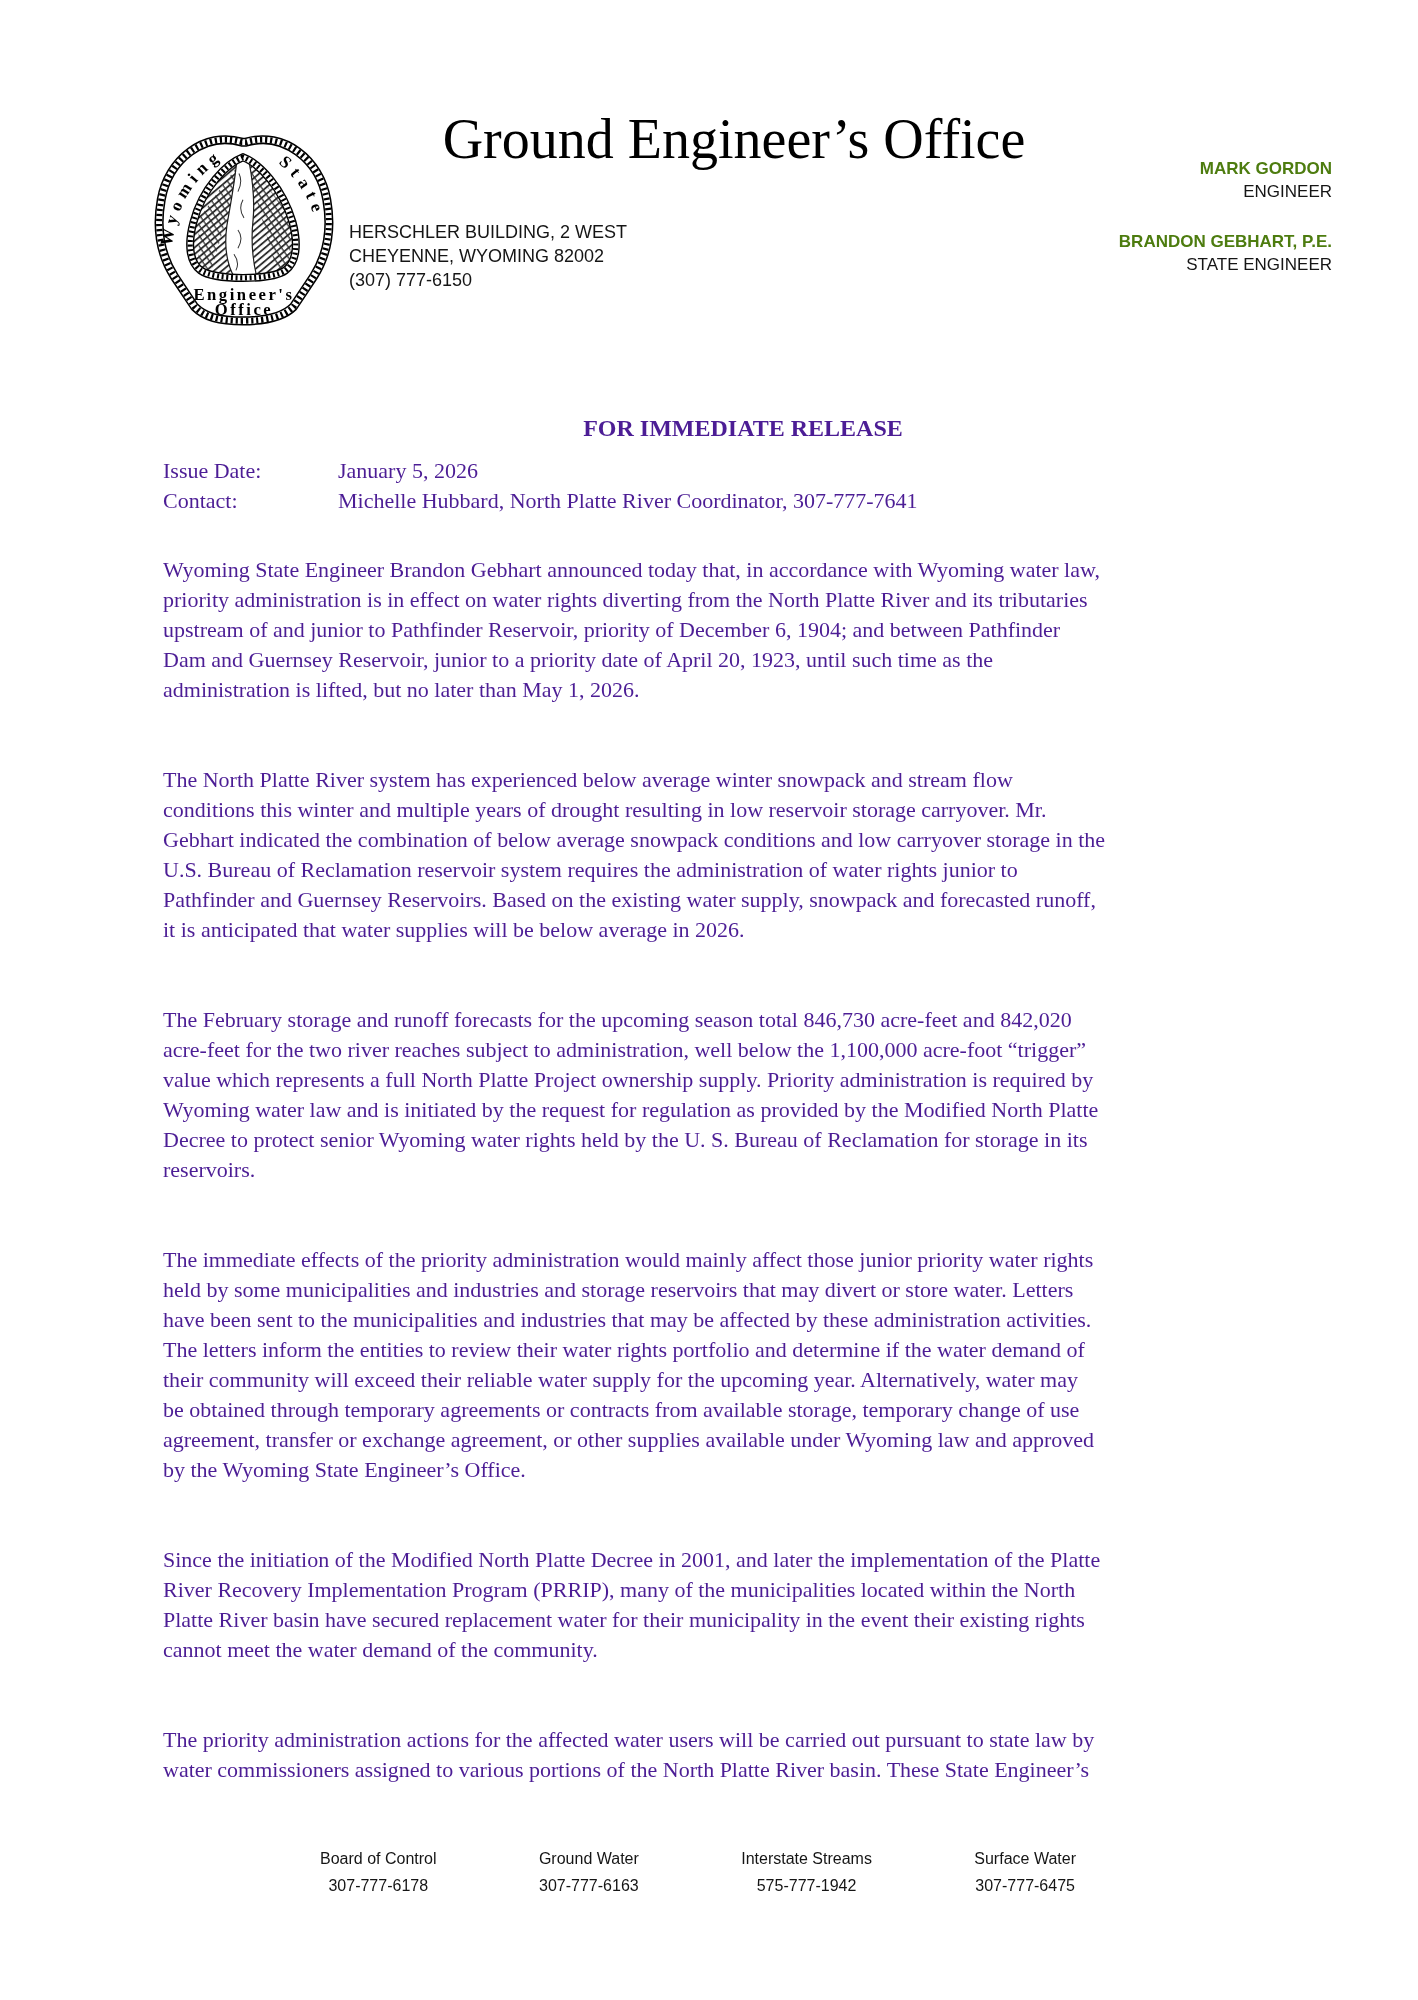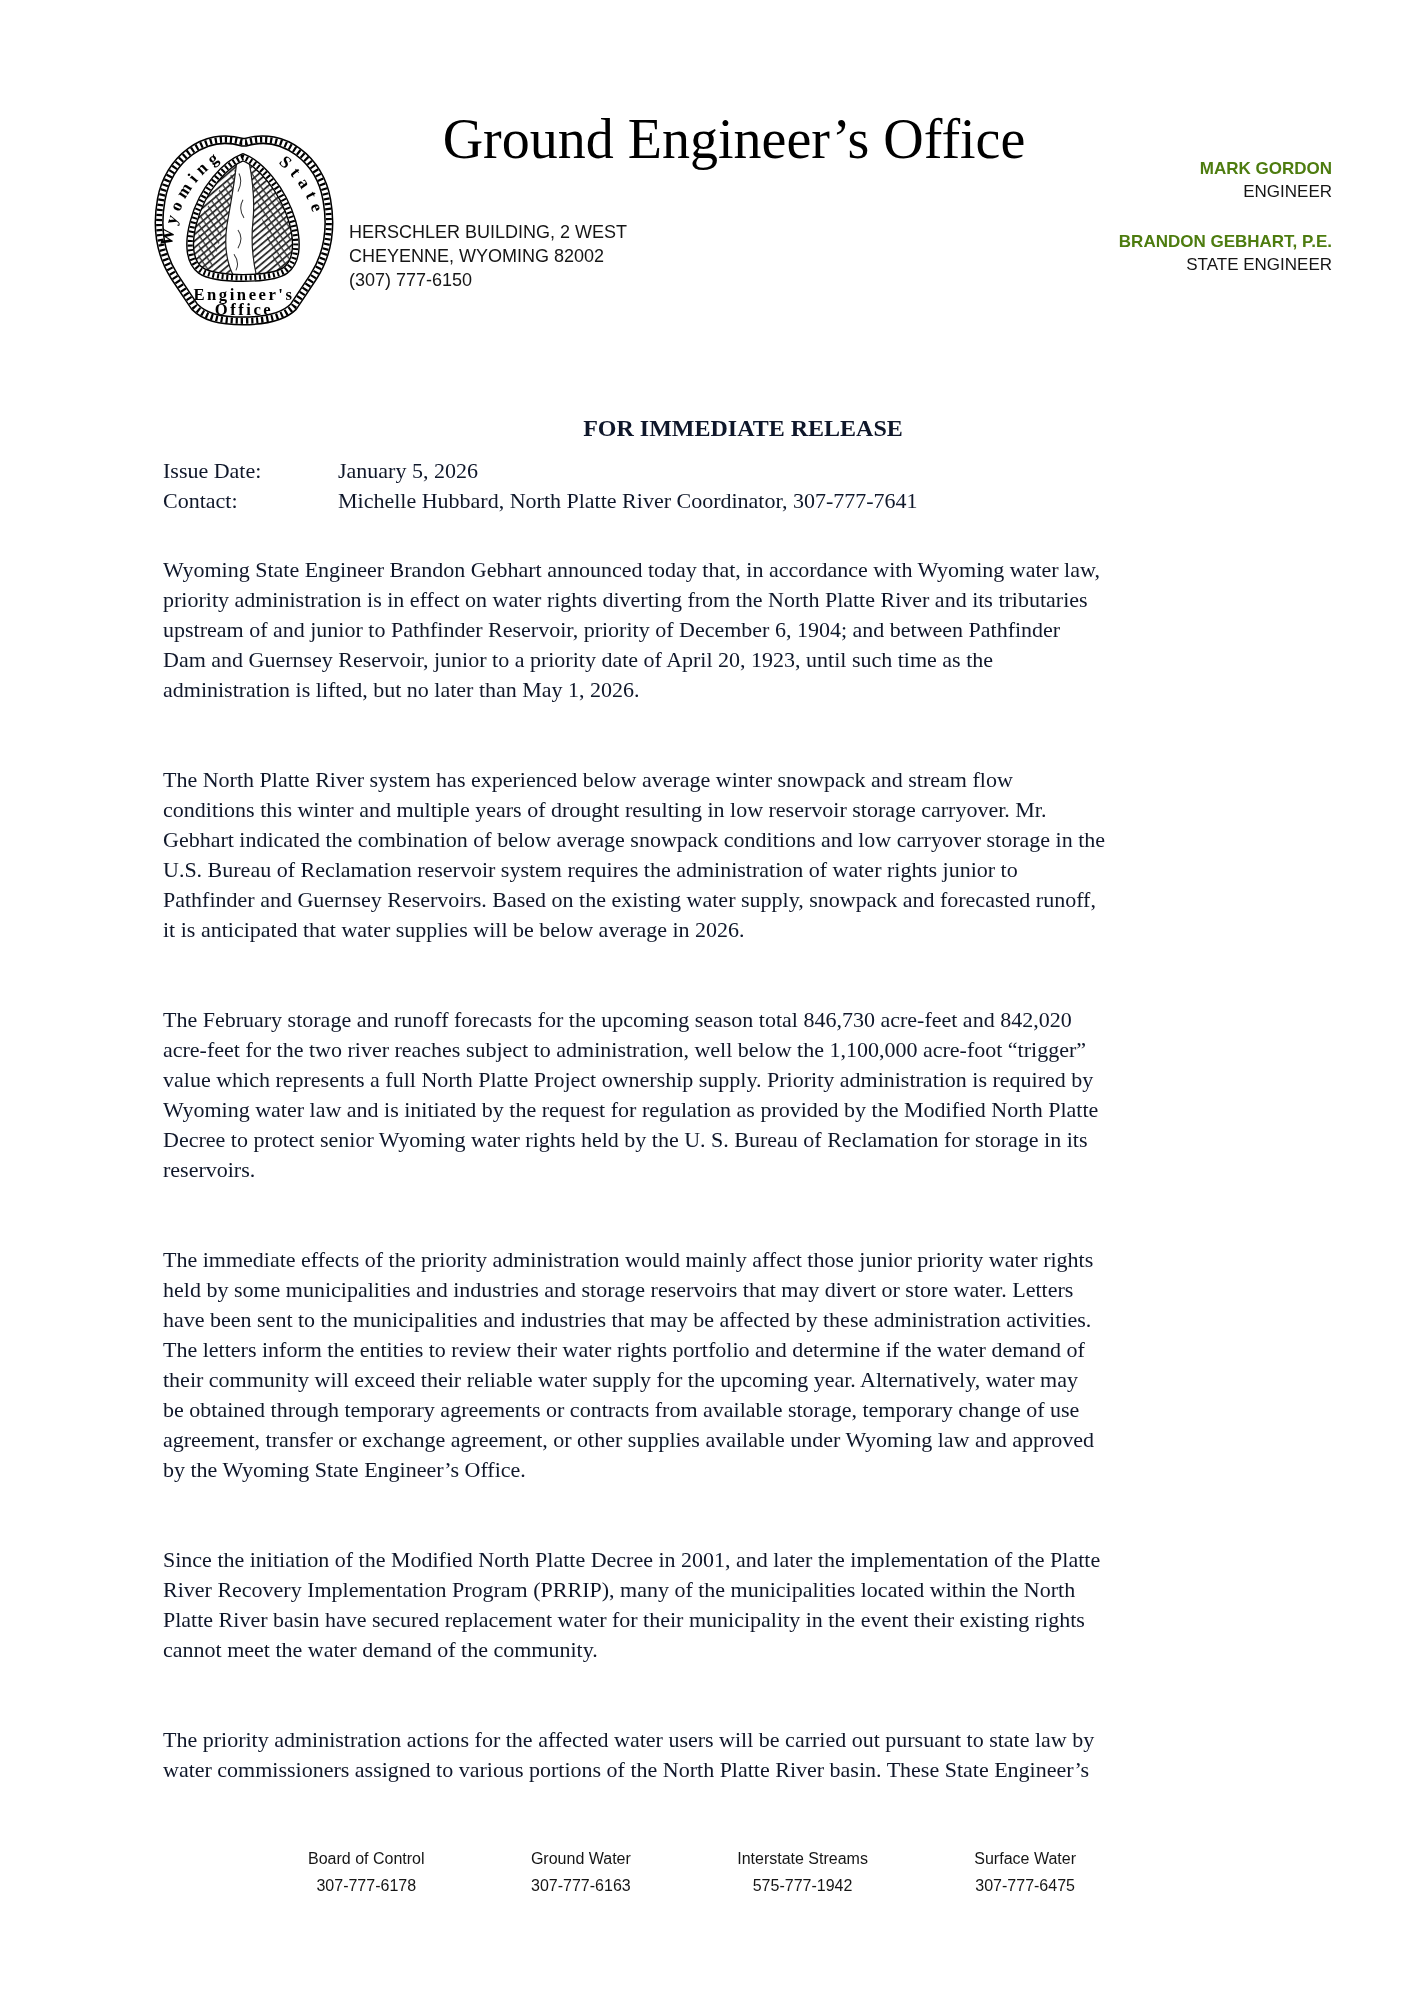--- a/index.html
+++ b/index.html
@@ -30,40 +30,40 @@
     font-family:"Liberation Sans",sans-serif;
     font-size:17px;line-height:23px;color:#151515;
   }
   .official-1{top:157px;}
   .official-2{top:230px;}
   .official-name{font-weight:bold;color:#4d7c0f;}
   
   .release{
     position:absolute;left:163px;top:413px;width:1160px;
     font-family:"Liberation Serif",serif;
-    font-size:22px;line-height:30px;color:#0f172a;
+    font-size:22px;line-height:30px;color:#4c1d95;
   }
   .release-heading{
     font-weight:bold;text-align:center;
     font-size:24px;line-height:30px;
   }
   .meta{margin-top:13px;}
   .meta-row{line-height:30px;}
   .meta-label{display:inline-block;width:175px;vertical-align:top;}
   .paragraphs{margin-top:39px;}
   p.para{white-space:pre-line;margin:0 0 60px 0;}
   
   .footer{
     position:absolute;left:308px;top:1845px;width:768px;
     display:flex;justify-content:space-between;
     font-family:"Liberation Sans",sans-serif;
     font-size:16px;line-height:27px;color:#151515;
     text-align:center;
   }
-  .footer-col{white-space:nowrap;}
+  .footer-col{white-space:nowrap;margin-left:12px;}
 </style>
 </head>
 <body>
 
 <div class="page">
 
   <svg class="seal" viewBox="0 0 210 200">
     <defs>
       <pattern id="hatch1" width="5" height="5" patternUnits="userSpaceOnUse" patternTransform="rotate(50)">
         <rect width="5" height="5" fill="#ffffff"></rect>

